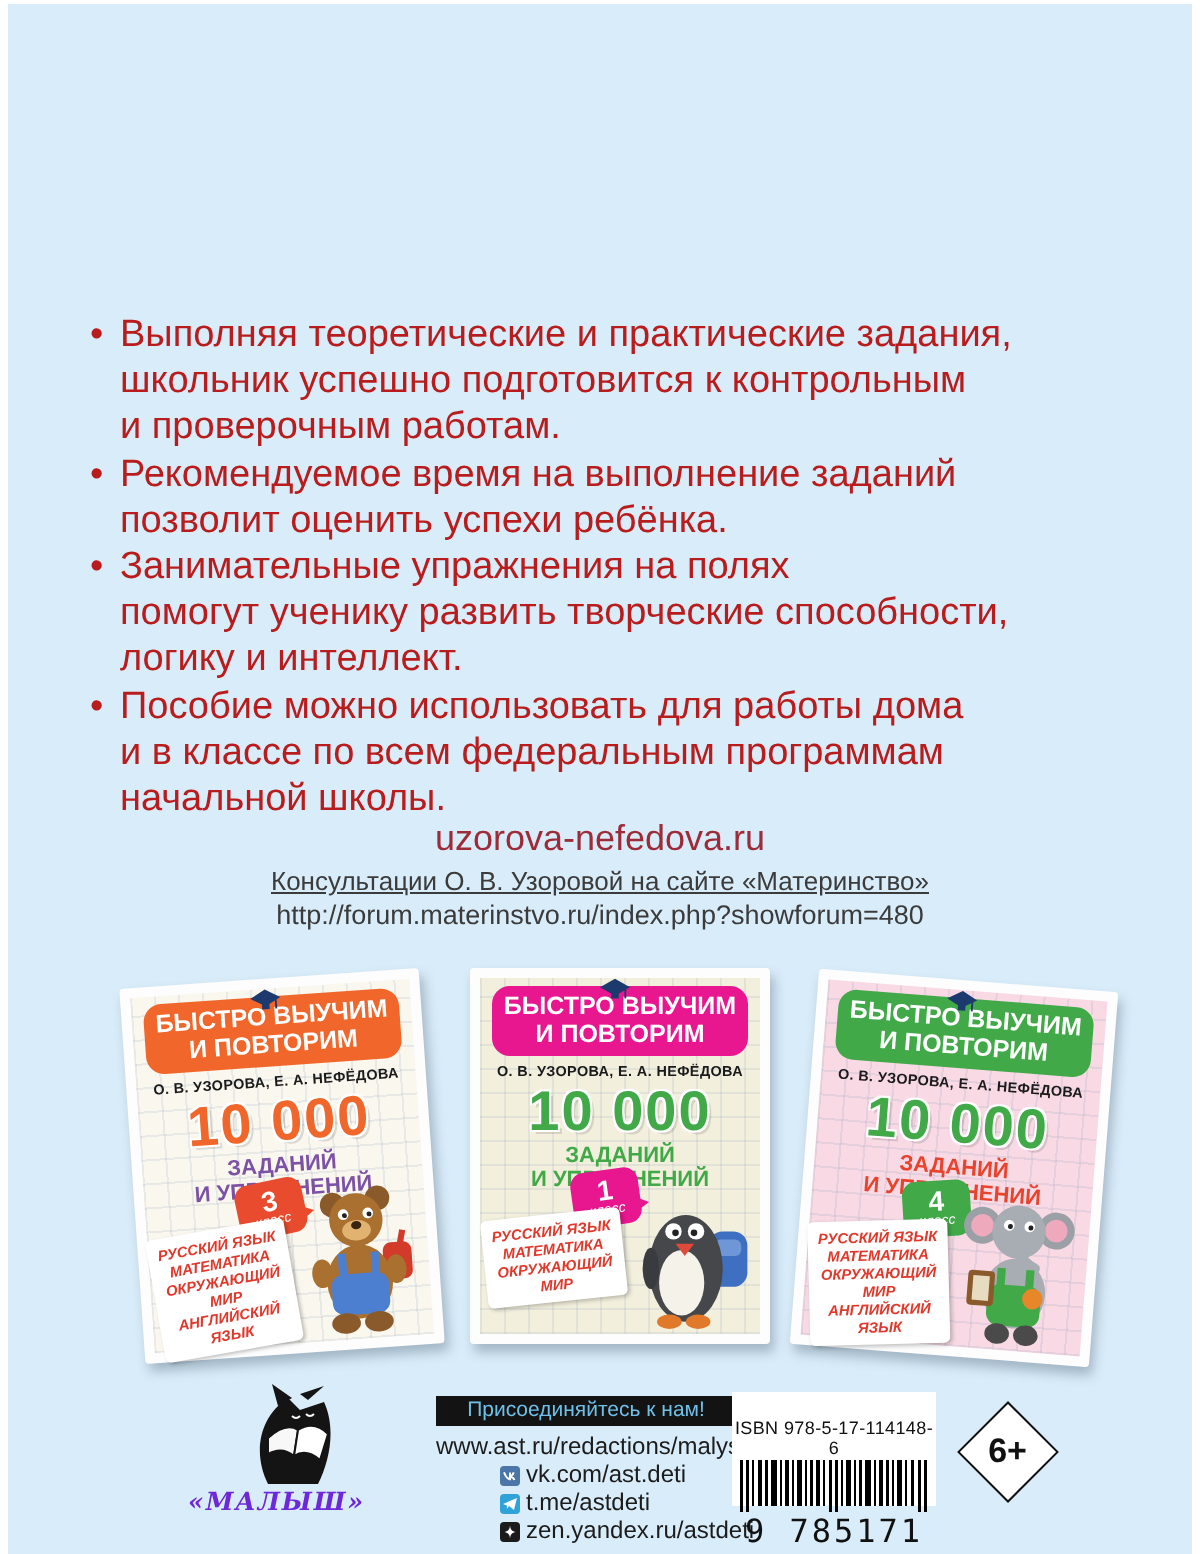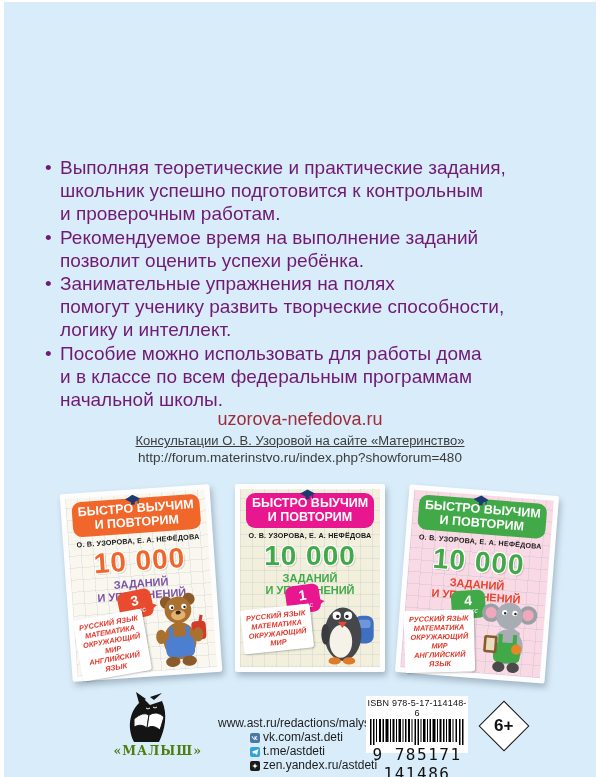--- a/index.html
+++ b/index.html
@@ -4,21 +4,21 @@
 <style>
   html,body{margin:0;padding:0;background:#ffffff;}
   .stage{position:relative;width:600px;height:777px;background:#fff;overflow:hidden;
          font-family:"Liberation Sans",sans-serif;}
   .page{position:absolute;left:4px;top:2px;right:4px;bottom:0;background:#d9ecf9;}
 
   
   .intro{position:absolute;left:38px;top:28px;width:530px;margin:0;
          font-size:19px;line-height:24px;color:#aa2e3e;white-space:pre-line;}
   .bullets{position:absolute;left:41px;top:154px;width:532px;margin:0;padding:0;list-style:none;
-           font-size:19px;line-height:23.2px;color:#701a75;}
+           font-size:19px;line-height:23.2px;color:#b91c1c;}
   .bullets li{position:relative;padding-left:15px;white-space:pre-line;}
   .bullets li::before{content:"\2022";position:absolute;left:0;top:0;}
 
   
   .weblinks{position:absolute;left:0;top:407px;width:100%;text-align:center;}
   .weblinks .site{font-size:18px;color:#9d2b38;margin-bottom:3px;}
   .weblinks .consult{font-size:13px;color:#3b3b3b;margin-bottom:2px;text-decoration:underline;}
   .weblinks .forum{font-size:13.5px;color:#3b3b3b;}
 
   
@@ -47,31 +47,31 @@
   .badge .g{color:#fff;font-weight:bold;font-size:14px;line-height:13px;}
   .badge .gl{color:#fff;font-style:italic;font-size:7px;line-height:7px;}
   .note{position:absolute;left:2px;top:118px;width:66px;background:#fff;border-radius:3px;
         padding:4px 2px;transform:rotate(-6deg);box-shadow:1px 1px 2px rgba(0,0,0,.25);
         font-size:7.4px;line-height:9px;font-weight:bold;font-style:italic;color:#e0392c;
         text-align:center;white-space:pre-line;}
   .char{position:absolute;right:2px;bottom:2px;width:62px;height:76px;}
 
   
   .malysh-logo{position:absolute;left:100px;top:690px;width:90px;height:50px;}
-  .publisher{position:absolute;left:90px;top:741px;width:108px;text-align:right;
-             font-size:12.5px;font-weight:bold;letter-spacing:1px;color:#4d7c0f;
-             font-family:"DejaVu Serif",serif;}
+  .publisher{position:absolute;left:90px;top:741px;width:108px;text-align:left;
+             font-size:12.5px;font-weight:bold;letter-spacing:1px;color:#6d28d9;
+             font-family:"DejaVu Serif",serif;font-style:italic;}
   .join-strip{position:absolute;left:214px;top:696px;width:150px;height:15px;background:#131313;
               color:#6fc0e8;font-size:10.5px;line-height:15px;text-align:center;}
   .flinks{position:absolute;left:214px;top:715px;width:170px;font-size:12px;line-height:13.5px;color:#1c1c1c;}
   .fl{margin-bottom:.5px;display:flex;align-items:center;padding-left:32px;}
   .fl .ficon{width:10px;height:10px;margin-right:3px;flex:0 0 10px;}
   .fl.noicon{padding-left:0;}
   .isbn-box{position:absolute;left:362px;top:694px;width:102px;height:57px;background:#fff;text-align:center;}
-  .isbn{font-size:9px;color:#111;margin-top:2px;letter-spacing:.2px;}
+  .isbn{font-size:9px;color:#111;margin-top:13px;letter-spacing:.2px;}
   .barcode{display:block;margin:1px auto 0;width:94px;height:26px;}
   .digits{font-family:"DejaVu Sans Mono",monospace;font-size:16px;letter-spacing:1.5px;color:#111;}
   .age-diamond{position:absolute;left:482px;top:706px;width:34px;height:34px;background:#fff;
                border:1.6px solid #111;transform:rotate(45deg);
                display:flex;align-items:center;justify-content:center;}
   .age-diamond span{transform:rotate(-45deg);font-weight:bold;font-size:17px;color:#111;}
 </style>
 </head>
 <body>
 
@@ -241,20 +241,21 @@
     <path d="M30 50 C22 34 26 16 40 7 L46 13 L58 9 C64 22 61 38 55 50 Z" fill="#141414"></path>
     <polygon points="35,11 32,0 42,7" fill="#141414"></polygon>
     <polygon points="50,8 58,1 46,5" fill="#141414"></polygon>
     <path d="M30 27 Q39 19 45 23 L43 36 Q37 31 30 35 Z" fill="#f8f8f8" stroke="#141414" stroke-width="1"></path>
     <path d="M45 23 Q53 18 60 25 L56 38 Q49 32 43 36 Z" fill="#ffffff" stroke="#141414" stroke-width="1"></path>
     <path d="M42 16 q2 2 4 0" stroke="#f8f8f8" stroke-width="1" fill="none"></path>
     <path d="M49 15 q2 2 4 0" stroke="#f8f8f8" stroke-width="1" fill="none"></path>
   </svg>
   <div class="publisher">«МАЛЫШ»</div>
 
+  <div class="join-strip">Присоединяйтесь к нам!</div>
 
   <div class="flinks">
     <div class="fl noicon">
       <span>www.ast.ru/redactions/malysh</span>
     </div>
     <div class="fl">
       <svg class="ficon" viewBox="0 0 10 10">
             <rect width="10" height="10" rx="2" fill="#4a76a8"></rect>
             <path d="M2 3.2 q1.4 3.4 3 3.4 V3.2 M5 5 q1.5-.2 1.8-1.8 M5 5.4 q1.8.2 2.2 1.6" stroke="#fff" stroke-width="1" fill="none"></path>
           </svg>

